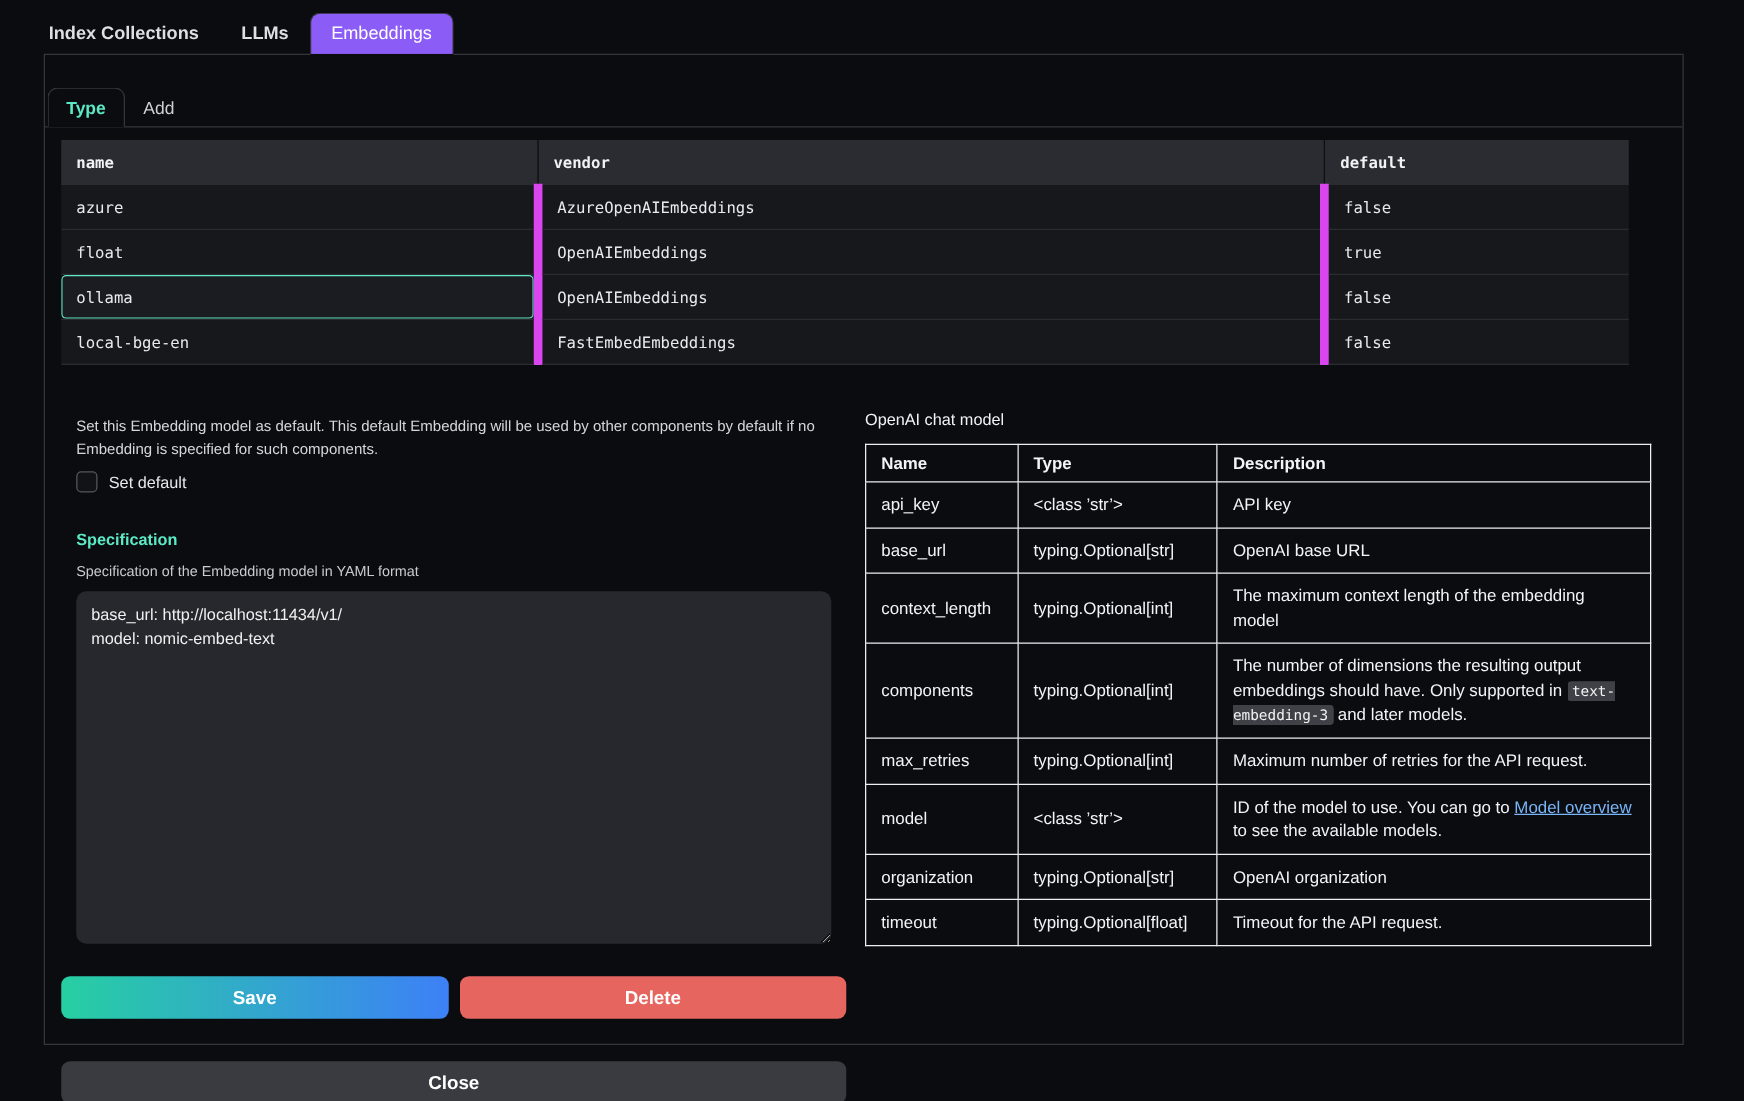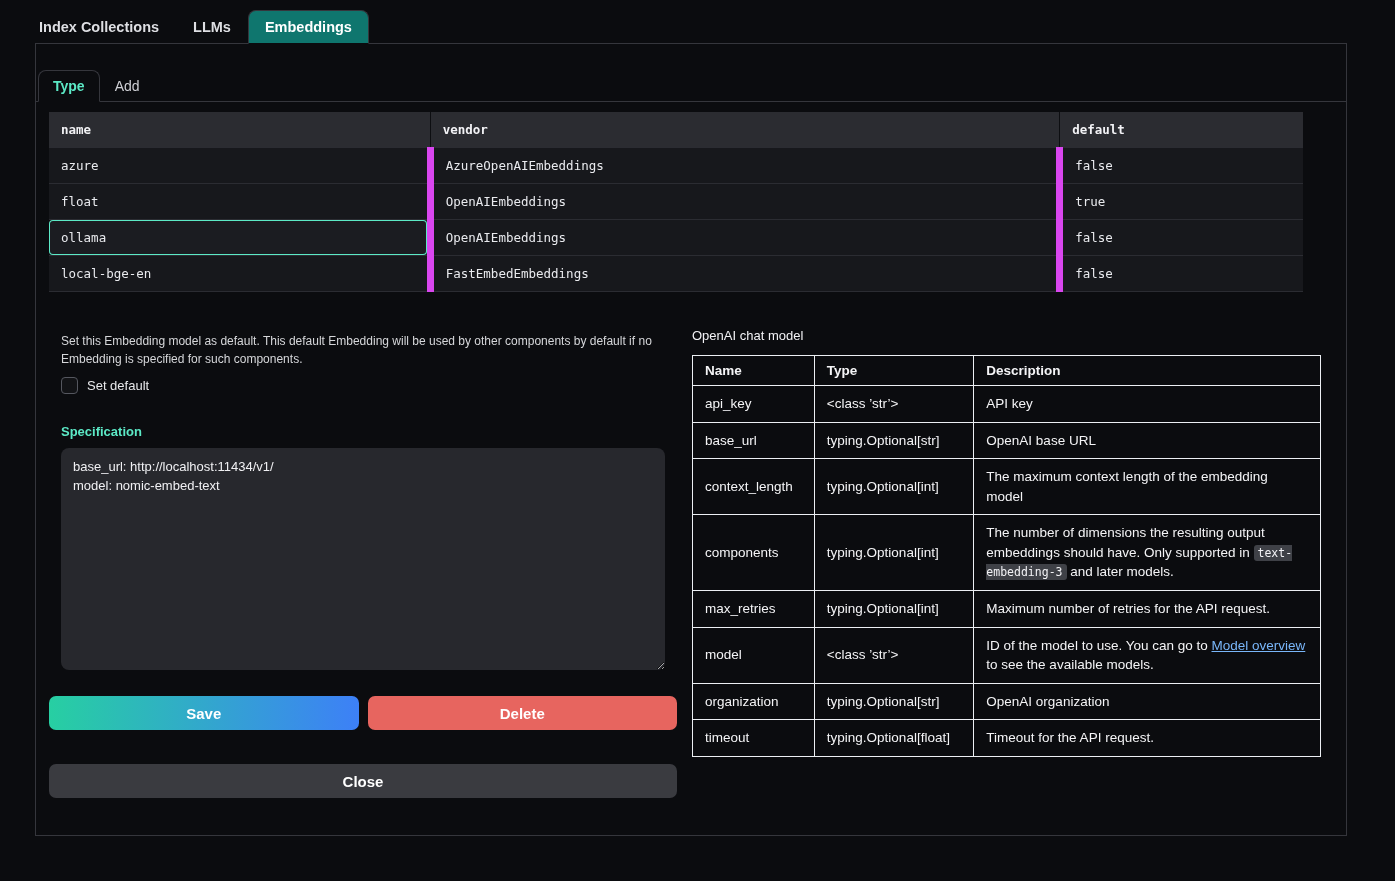--- a/index.html
+++ b/index.html
@@ -13,21 +13,21 @@
   .page { padding-top:10px; }
 
   
   .main-tabs { display:flex; margin-left:22px; position:relative; z-index:2; }
   .main-tab {
     padding:8px 16px; font-size:14.5px; color:#dedfe3; cursor:pointer;
     border:1px solid transparent; border-bottom:none;
     border-radius:8px 8px 0 0; margin-bottom:-1px;font-weight:bold;
   }
   .main-tab.active {
-    border-color:#35363c; background:#0f766e; font-weight:700; color:#ffffff;
+    border-color:#35363c; background:#8b5cf6; font-weight:400; color:#ffffff;
     border-bottom:1px solid #0b0c0f;
   }
 
   
   .container {
     margin:0 48px 0 35px; height:793px;
     border:1px solid #35363c; background:#0b0c0f; position:relative;
   }
 
   
@@ -72,21 +72,21 @@
   .default-desc { margin-top:4px; font-size:12px; line-height:1.5; color:#d6d7da; max-width:600px; }
   .checkbox-row { display:flex; align-items:center; gap:9px; margin-top:9px; }
   .checkbox {
     width:17px; height:17px; flex:none; background:#121316;
     border:1px solid #55575f; border-radius:4px; cursor:pointer;
   }
   .checkbox-label { font-size:13px; color:#e8e9eb; }
   .spec-heading { margin-top:30px; font-size:13px; font-weight:700; color:#5ce9c6; }
   .spec-caption { margin-top:13px; font-size:11.5px; color:#c9cace; }
   textarea.spec {
-    display:block; margin-top:9px; width:100%; height:222px;
+    display:block; margin-top:9px; width:100%; height:282px;
     background:#27282d; border:none; outline:none; border-radius:8px;
     padding:10px 12px; color:#f0f0f3; font-size:13px; line-height:1.45;
     font-family:"Liberation Sans", sans-serif; resize:both;
   }
   .btn-row { display:flex; gap:9px; margin-top:26px; }
   .btn {
     height:34px; border:none; border-radius:7px; cursor:pointer;
     font-family:"Liberation Sans", sans-serif;
     font-size:15px; font-weight:700; color:#ffffff;
     display:flex; align-items:center; justify-content:center;
@@ -175,20 +175,21 @@
     <div class="bottom">
 
       <div class="left-col">
         <div class="form-box">
           <div class="default-desc">Set this Embedding model as default. This default Embedding will be used by other components by default if no Embedding is specified for such components.</div>
           <div class="checkbox-row">
             <span class="checkbox"></span>
             <span class="checkbox-label">Set default</span>
           </div>
           <div class="spec-heading">Specification</div>
+          <div class="spec-caption">Specification of the Embedding model in YAML format</div>
           <textarea class="spec" spellcheck="false" style="">base_url: http://localhost:11434/v1/
 model: nomic-embed-text</textarea>
         </div>
         <div class="btn-row">
           <button class="btn btn-save">Save</button>
           <button class="btn btn-delete">Delete</button>
         </div>
         <button class="btn btn-close">Close</button>
       </div>
 

